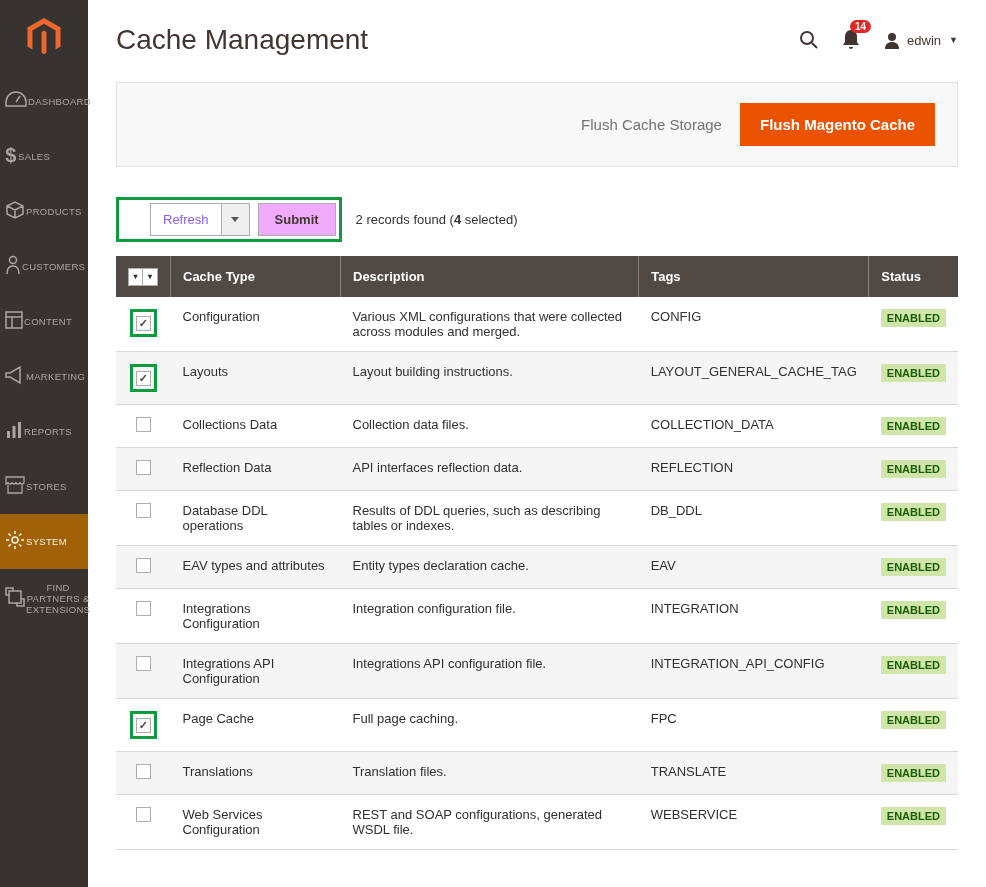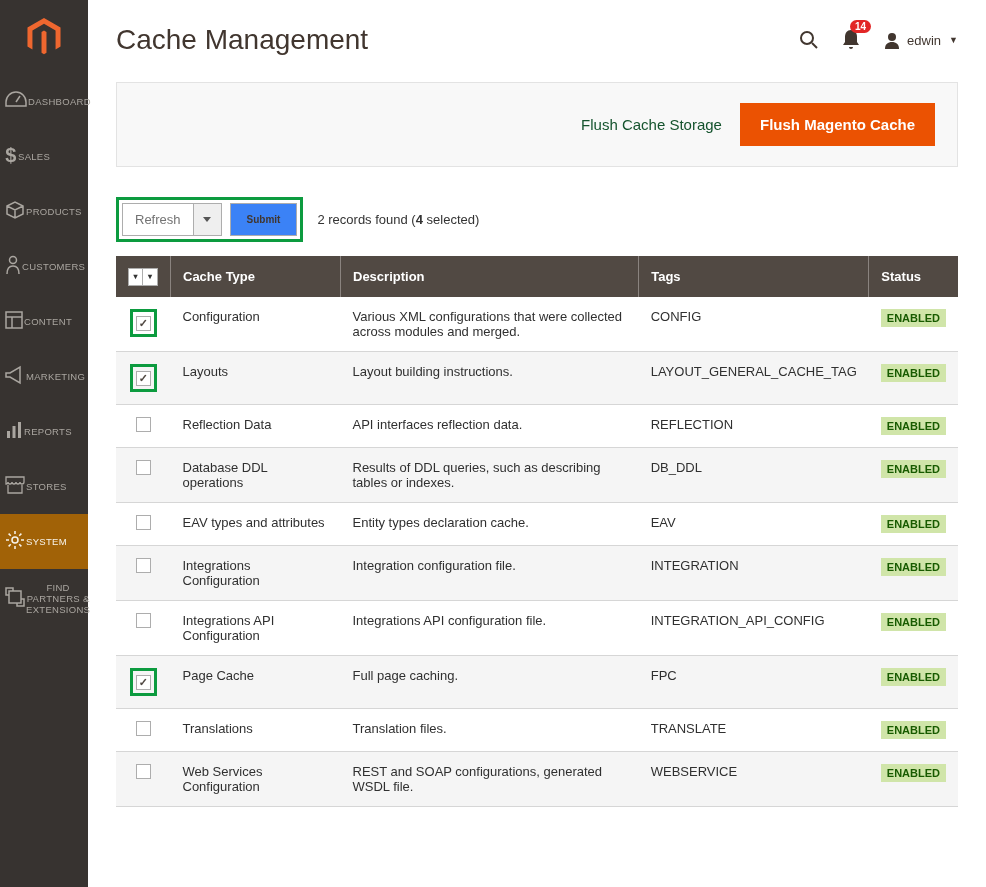--- a/index.html
+++ b/index.html
@@ -23,31 +23,31 @@
 .page-title { font-size: 28px; font-weight: 400; color: #41362f; flex: 1; }
 .header-right { display: flex; align-items: center; gap: 22px; }
 .search-icon, .bell-icon, .user-icon { cursor: pointer; display: flex; align-items: center; }
 .bell-wrap { position: relative; }
 .badge { position: absolute; top: -8px; right: -10px; background: #e22626; color: #fff; font-size: 10px; font-weight: 700; border-radius: 9px; padding: 1px 5px; min-width: 16px; text-align: center; }
 .user { display: flex; align-items: center; gap: 6px; color: #41362f; cursor: pointer; font-size: 13px; }
 .user-caret { font-size: 9px; margin-left: 2px; }
 
 
 .actionbar { background: #f8f8f8; border: 1px solid #e3e3e3; padding: 20px 22px; margin: 8px 0 30px; display: flex; justify-content: flex-end; align-items: center; gap: 14px; }
-.btn-plain { font-size: 15px; color: #14532d; cursor: pointer; background: none; border: none; padding: 8px 4px; }
+.btn-plain { font-size: 15px; color: #737373; cursor: pointer; background: none; border: none; padding: 8px 4px; }
 .btn-primary { background: #eb5202; color: #fff; border: none; padding: 13px 20px; font-size: 15px; font-weight: 600; cursor: pointer; }
 
 
 .controls { display: flex; align-items: center; gap: 14px; margin-bottom: 14px; }
 .hi-box { border: 3px solid #0c9b3f; padding: 3px; display: flex; align-items: center; }
 .sel-wrap { display: flex; }
-.sel { border: 1px solid #adadad; background: #fff; padding: 7px 12px; height: 33px; font-size: 13px; color: #737373; display: flex; align-items: center; }
+.sel { border: 1px solid #adadad; background: #fff; padding: 7px 12px; height: 33px; font-size: 13px; color: #8b5cf6; display: flex; align-items: center; margin-left: 28px; }
 .sel-caret { border: 1px solid #adadad; border-left: none; background: #efefef; width: 28px; height: 33px; display: flex; align-items: center; justify-content: center; cursor: pointer; }
 .sel-caret::after { content: ''; border-left: 4px solid transparent; border-right: 4px solid transparent; border-top: 5px solid #555; }
-.btn-sec { border: 1px solid #adadad; background: #3b82f6; padding: 7px 16px; height: 33px; font-size: 10px; font-weight: 600; color: #41362f; cursor: pointer; margin-left: 8px; }
+.btn-sec { border: 1px solid #adadad; background: #f0abfc; padding: 7px 16px; height: 33px; font-size: 13px; font-weight: 600; color: #41362f; cursor: pointer; margin-left: 8px; }
 .records { font-size: 13px; color: #333; }
 
 
 table { width: 100%; border-collapse: collapse; }
 thead th { background: #514943; color: #fff; text-align: left; padding: 11px 12px; font-weight: 600; font-size: 13px; border-right: 1px solid #8a837f; }
 thead th:last-child { border-right: none; }
 tbody tr { border-bottom: 1px solid #d6d6d6; }
 tbody tr:nth-child(even) { background: #f5f5f5; }
 tbody td { padding: 12px; vertical-align: top; font-size: 13px; color: #303030; }
 .col-check { width: 44px; text-align: center; }
@@ -234,20 +234,27 @@
           </tr>
           <tr>
             <td class="col-check"><span class="hi-cbx"><span class="cbx chk"></span></span></td>
             <td class="col-type">Layouts</td>
             <td>Layout building instructions.</td>
             <td class="col-tags">LAYOUT_GENERAL_CACHE_TAG</td>
             <td class="col-status"><span class="status-pill">ENABLED</span></td>
           </tr>
           <tr>
             <td class="col-check"><span class="cbx"></span></td>
+            <td class="col-type">Collections Data</td>
+            <td>Collection data files.</td>
+            <td class="col-tags">COLLECTION_DATA</td>
+            <td class="col-status"><span class="status-pill">ENABLED</span></td>
+          </tr>
+          <tr>
+            <td class="col-check"><span class="cbx"></span></td>
             <td class="col-type">Reflection Data</td>
             <td>API interfaces reflection data.</td>
             <td class="col-tags">REFLECTION</td>
             <td class="col-status"><span class="status-pill">ENABLED</span></td>
           </tr>
           <tr>
             <td class="col-check"><span class="cbx"></span></td>
             <td class="col-type">Database DDL operations</td>
             <td>Results of DDL queries, such as describing tables or indexes.</td>
             <td class="col-tags">DB_DDL</td>

